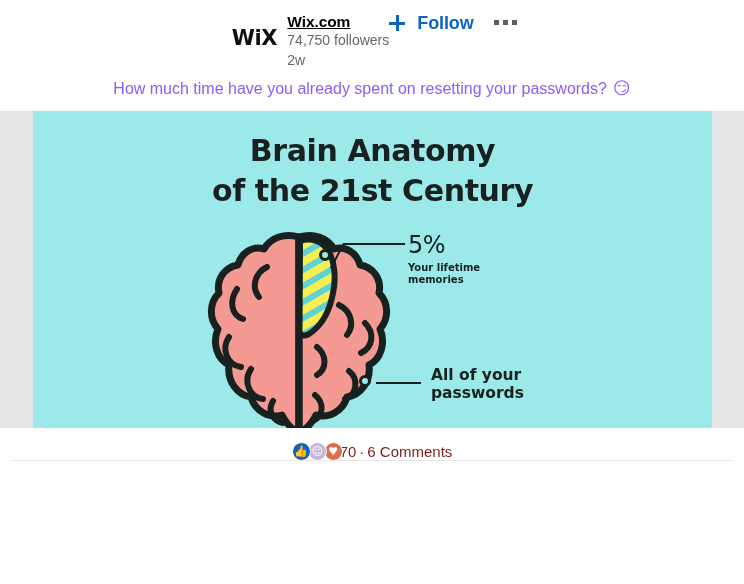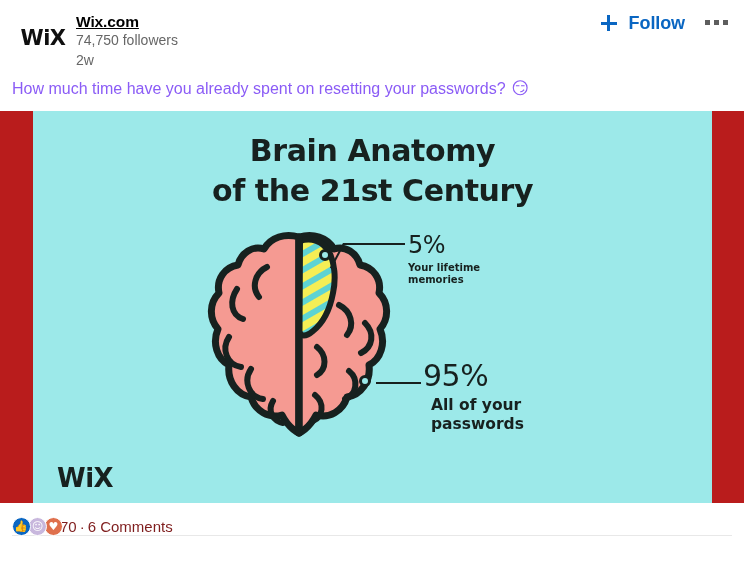--- a/index.html
+++ b/index.html
@@ -10,25 +10,26 @@
     width: 744px;
     height: 584px;
     background: #ffffff;
     font-family: "Liberation Sans", sans-serif;
     color: #191919;
     overflow: hidden;
   }
 
   .post {
     width: 744px;
-    height: 536px;
+    height: 461px;
     background: #ffffff;
     position: relative;
     display: flex;
     flex-direction: column;
+    align-items: center;
   }
 
   
   .post-header {
     display: flex;
     align-items: flex-start;
     padding: 10px 10px 0 10px;
     height: 72px;
     box-sizing: border-box;
   }
@@ -148,21 +149,21 @@
     font-family: "DejaVu Sans", sans-serif;
     font-size: 17px;
     line-height: 1;
     display: inline-block;
   }
 
   
   .post-image-wrap {
     width: 744px;
     height: 404px;
-    background: #b91c1c;
+    background: #e5e5e5;
     position: relative;
     overflow: hidden;
   }
   .infographic {
     position: absolute;
     left: 33px;
     top: 0;
     width: 679px;
     height: 404px;
     background: #9ce9e9;
@@ -390,21 +391,20 @@
 
       <div class="callout callout-5">
         <div class="pct">5%</div>
         <div class="desc">
           <span>Your lifetime</span>
           <span>memories</span>
         </div>
       </div>
 
       <div class="callout callout-95">
-        <div class="pct">95%</div>
         <div class="desc">
           <span>All of your</span>
           <span>passwords</span>
         </div>
       </div>
 
       <div class="ig-wix-mark">WiX</div>
     </div>
   </div>
 

